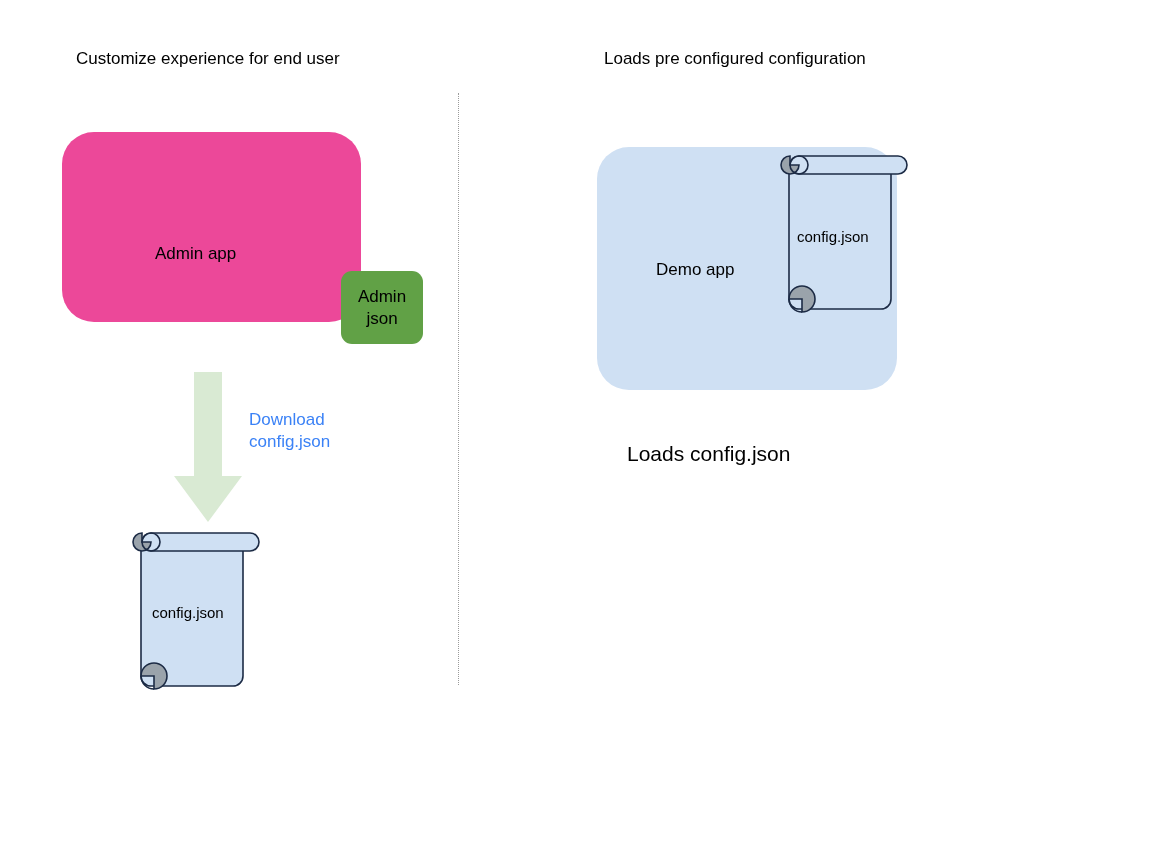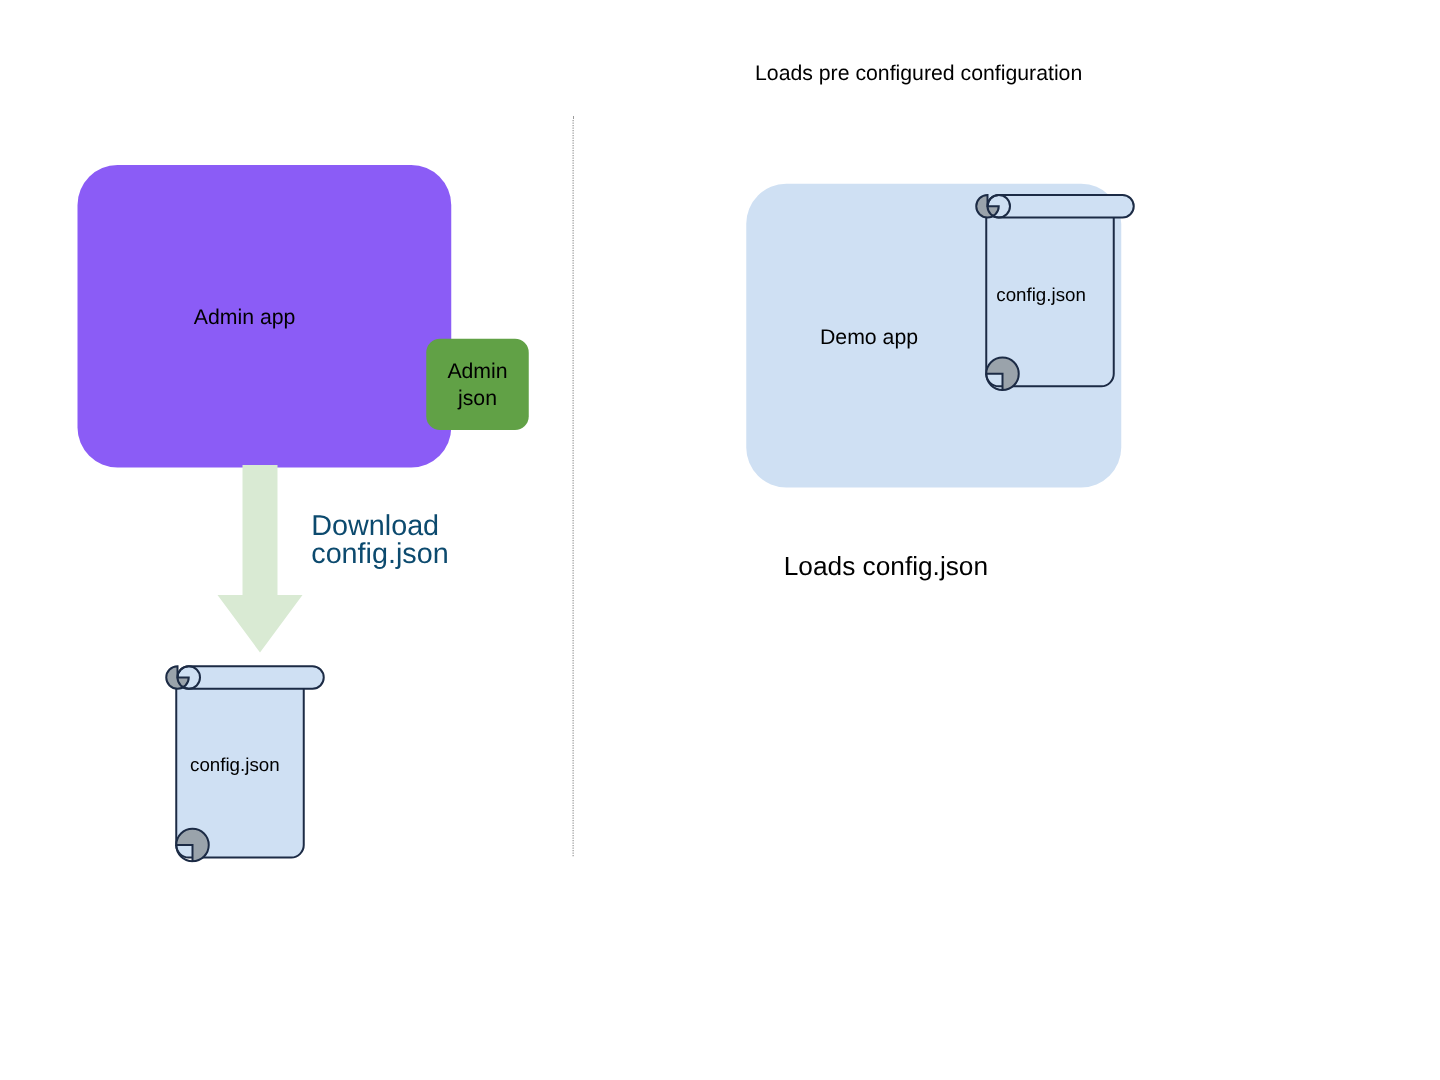--- a/index.html
+++ b/index.html
@@ -51,22 +51,22 @@
     font-size: 17px;
     line-height: 20px;
     white-space: nowrap;
     color: #000000;
   }
 
   #admin-app {
     left: 62px;
     top: 132px;
     width: 299px;
-    height: 242px;
-    background: #8b5cf6;
+    height: 190px;
+    background: #ec4899;
   }
   #admin-app-label {
     left: 155px;
     top: 244px;
   }
 
   #admin-panel {
     position: absolute;
     left: 279px;
     top: 139px;
@@ -109,23 +109,23 @@
     position: absolute;
     left: 173px;
     top: 372px;
     width: 70px;
     height: 152px;
   }
   #arrow-label {
     position: absolute;
     left: 249px;
     top: 409px;
-    font-size: 23px;
+    font-size: 17px;
     line-height: 22px;
-    color: #0c4a6e;
+    color: #3b82f6;
     white-space: nowrap;
   }
 
   
   .scroll-doc {
     position: absolute;
   }
   .scroll-label {
     position: absolute;
     font-size: 15px;
@@ -149,20 +149,21 @@
     line-height: 20px;
     color: #000000;
     white-space: nowrap;
   }
 </style>
 </head>
 <body>
 
 <div id="canvas">
 
+  <div class="panel-heading" id="heading-left">Customize experience for end user</div>
 
   <div class="panel-heading" id="heading-right">Loads pre configured configuration</div>
 
   <div id="divider"></div>
 
   <div class="app-box" id="admin-app">
 
     <div id="admin-panel">
       <div id="admin-panel-label">
         <span>Admin</span>

